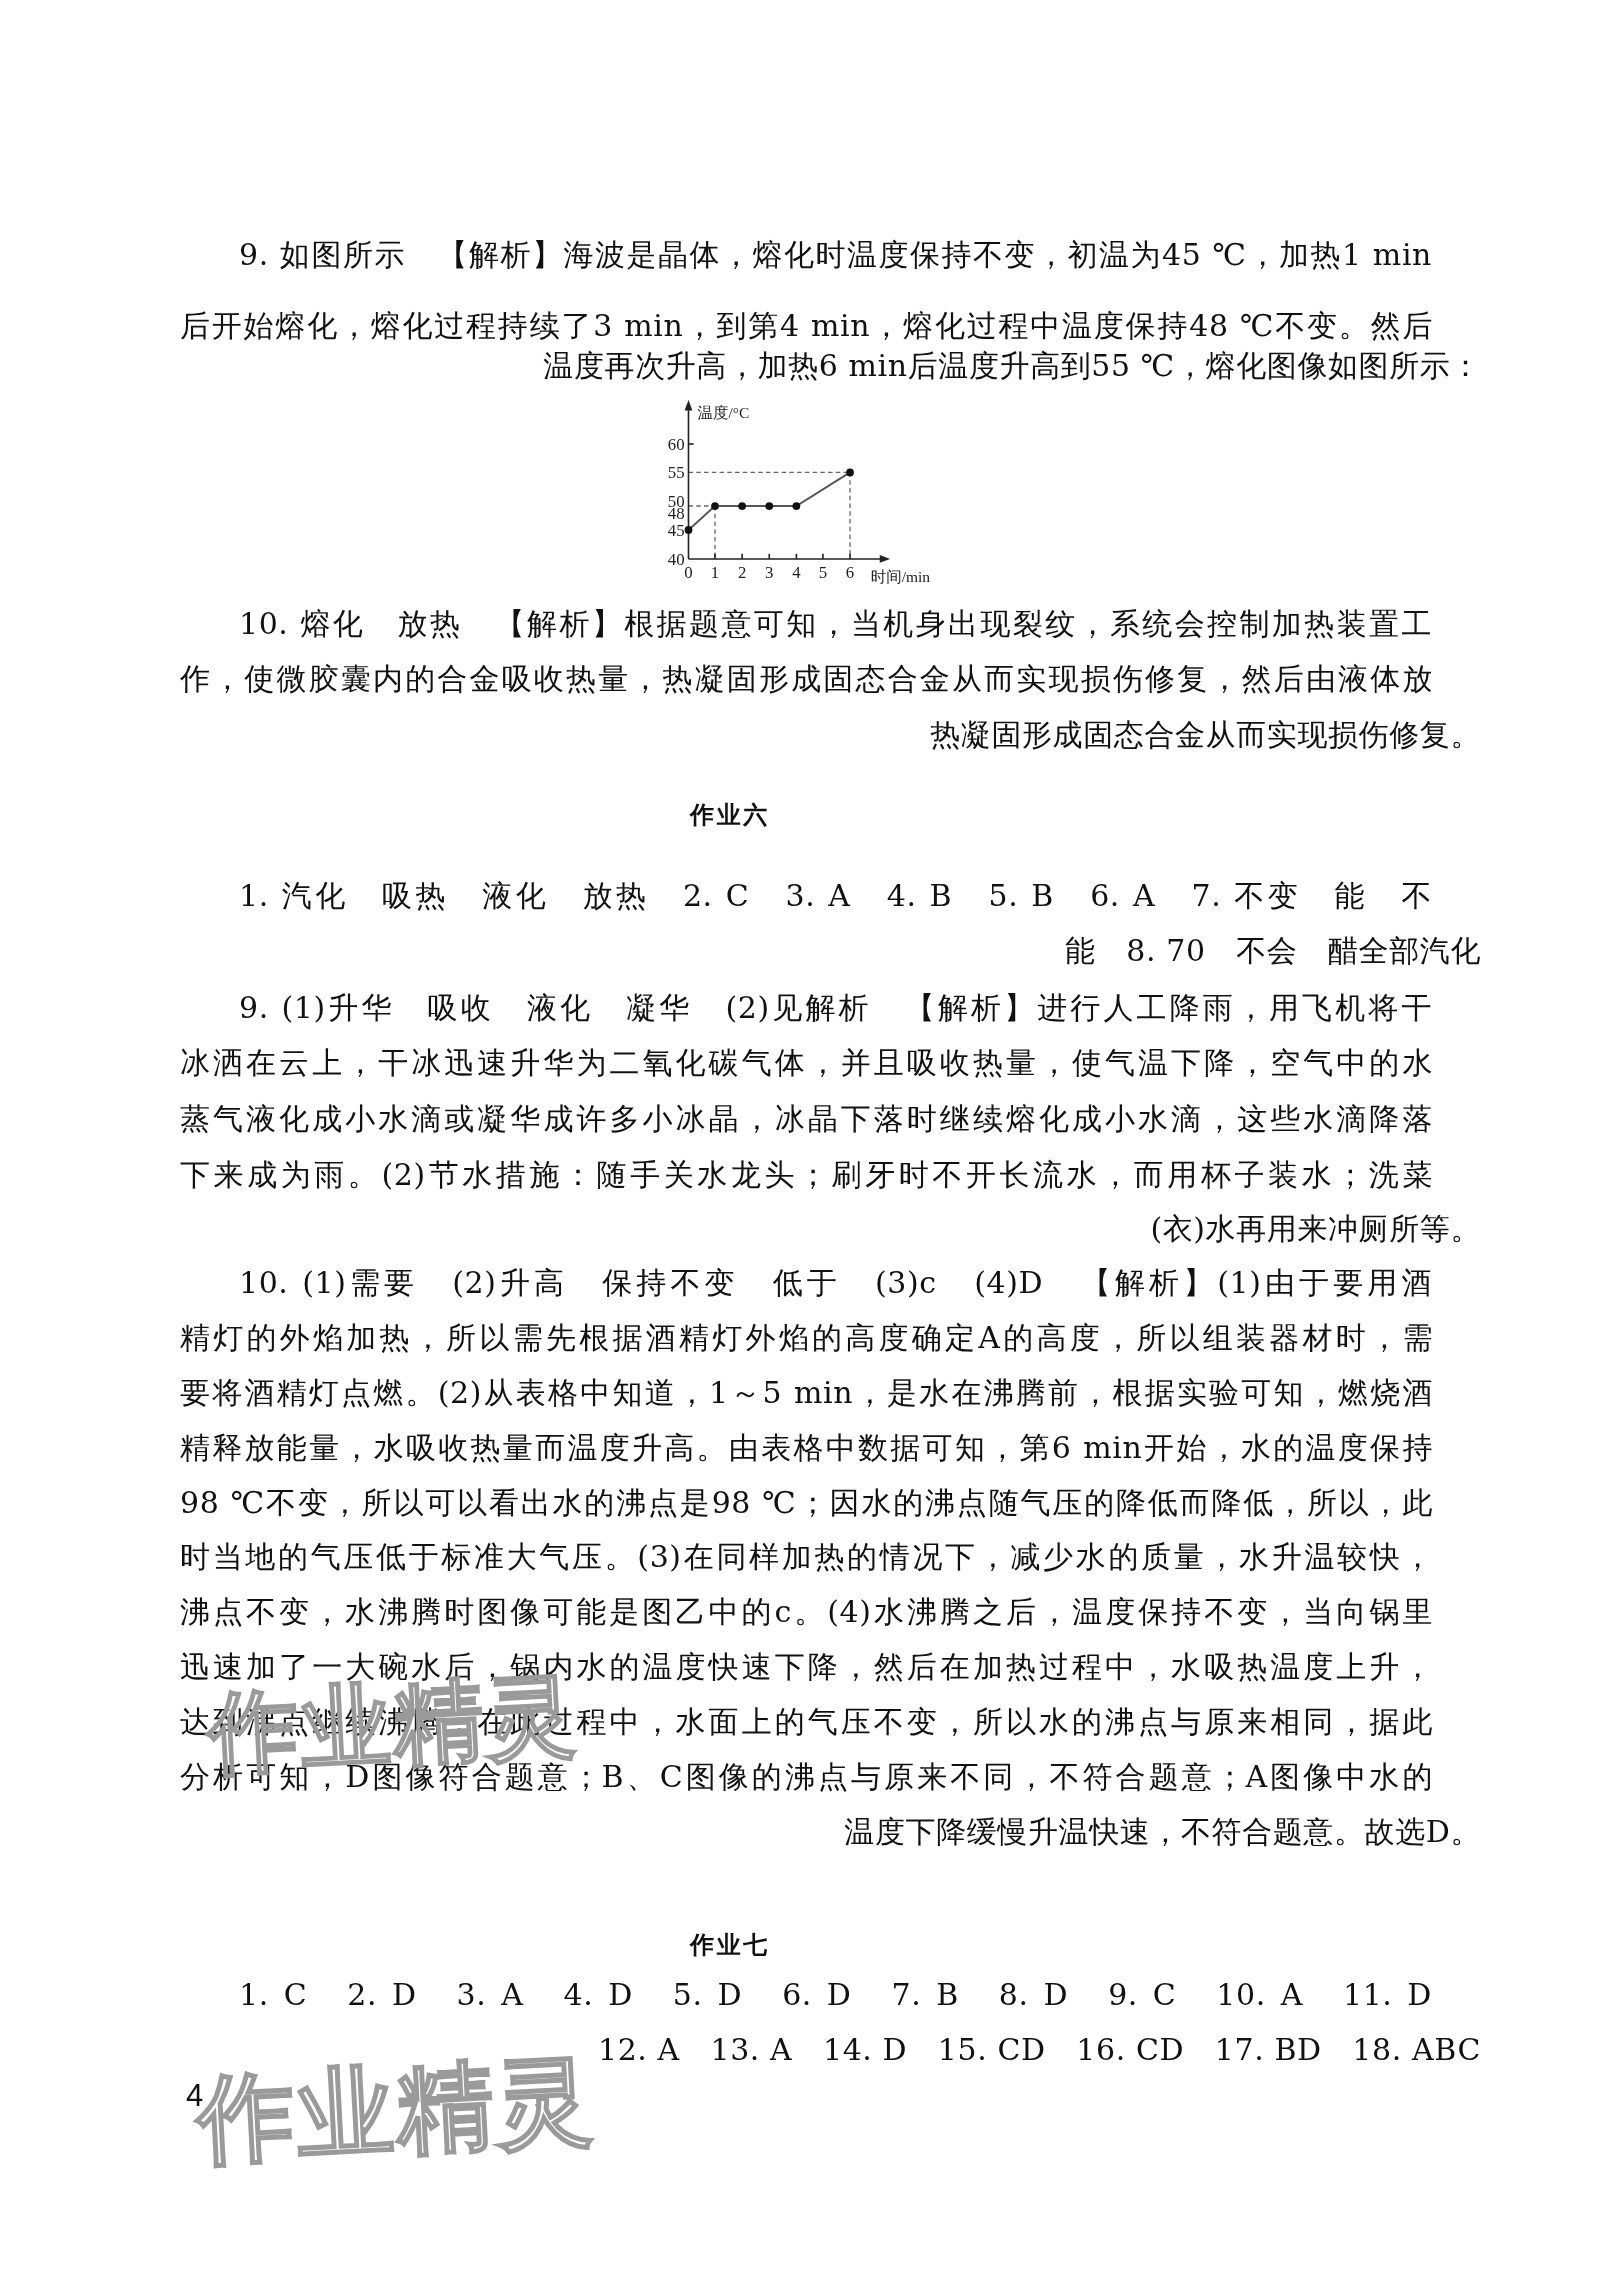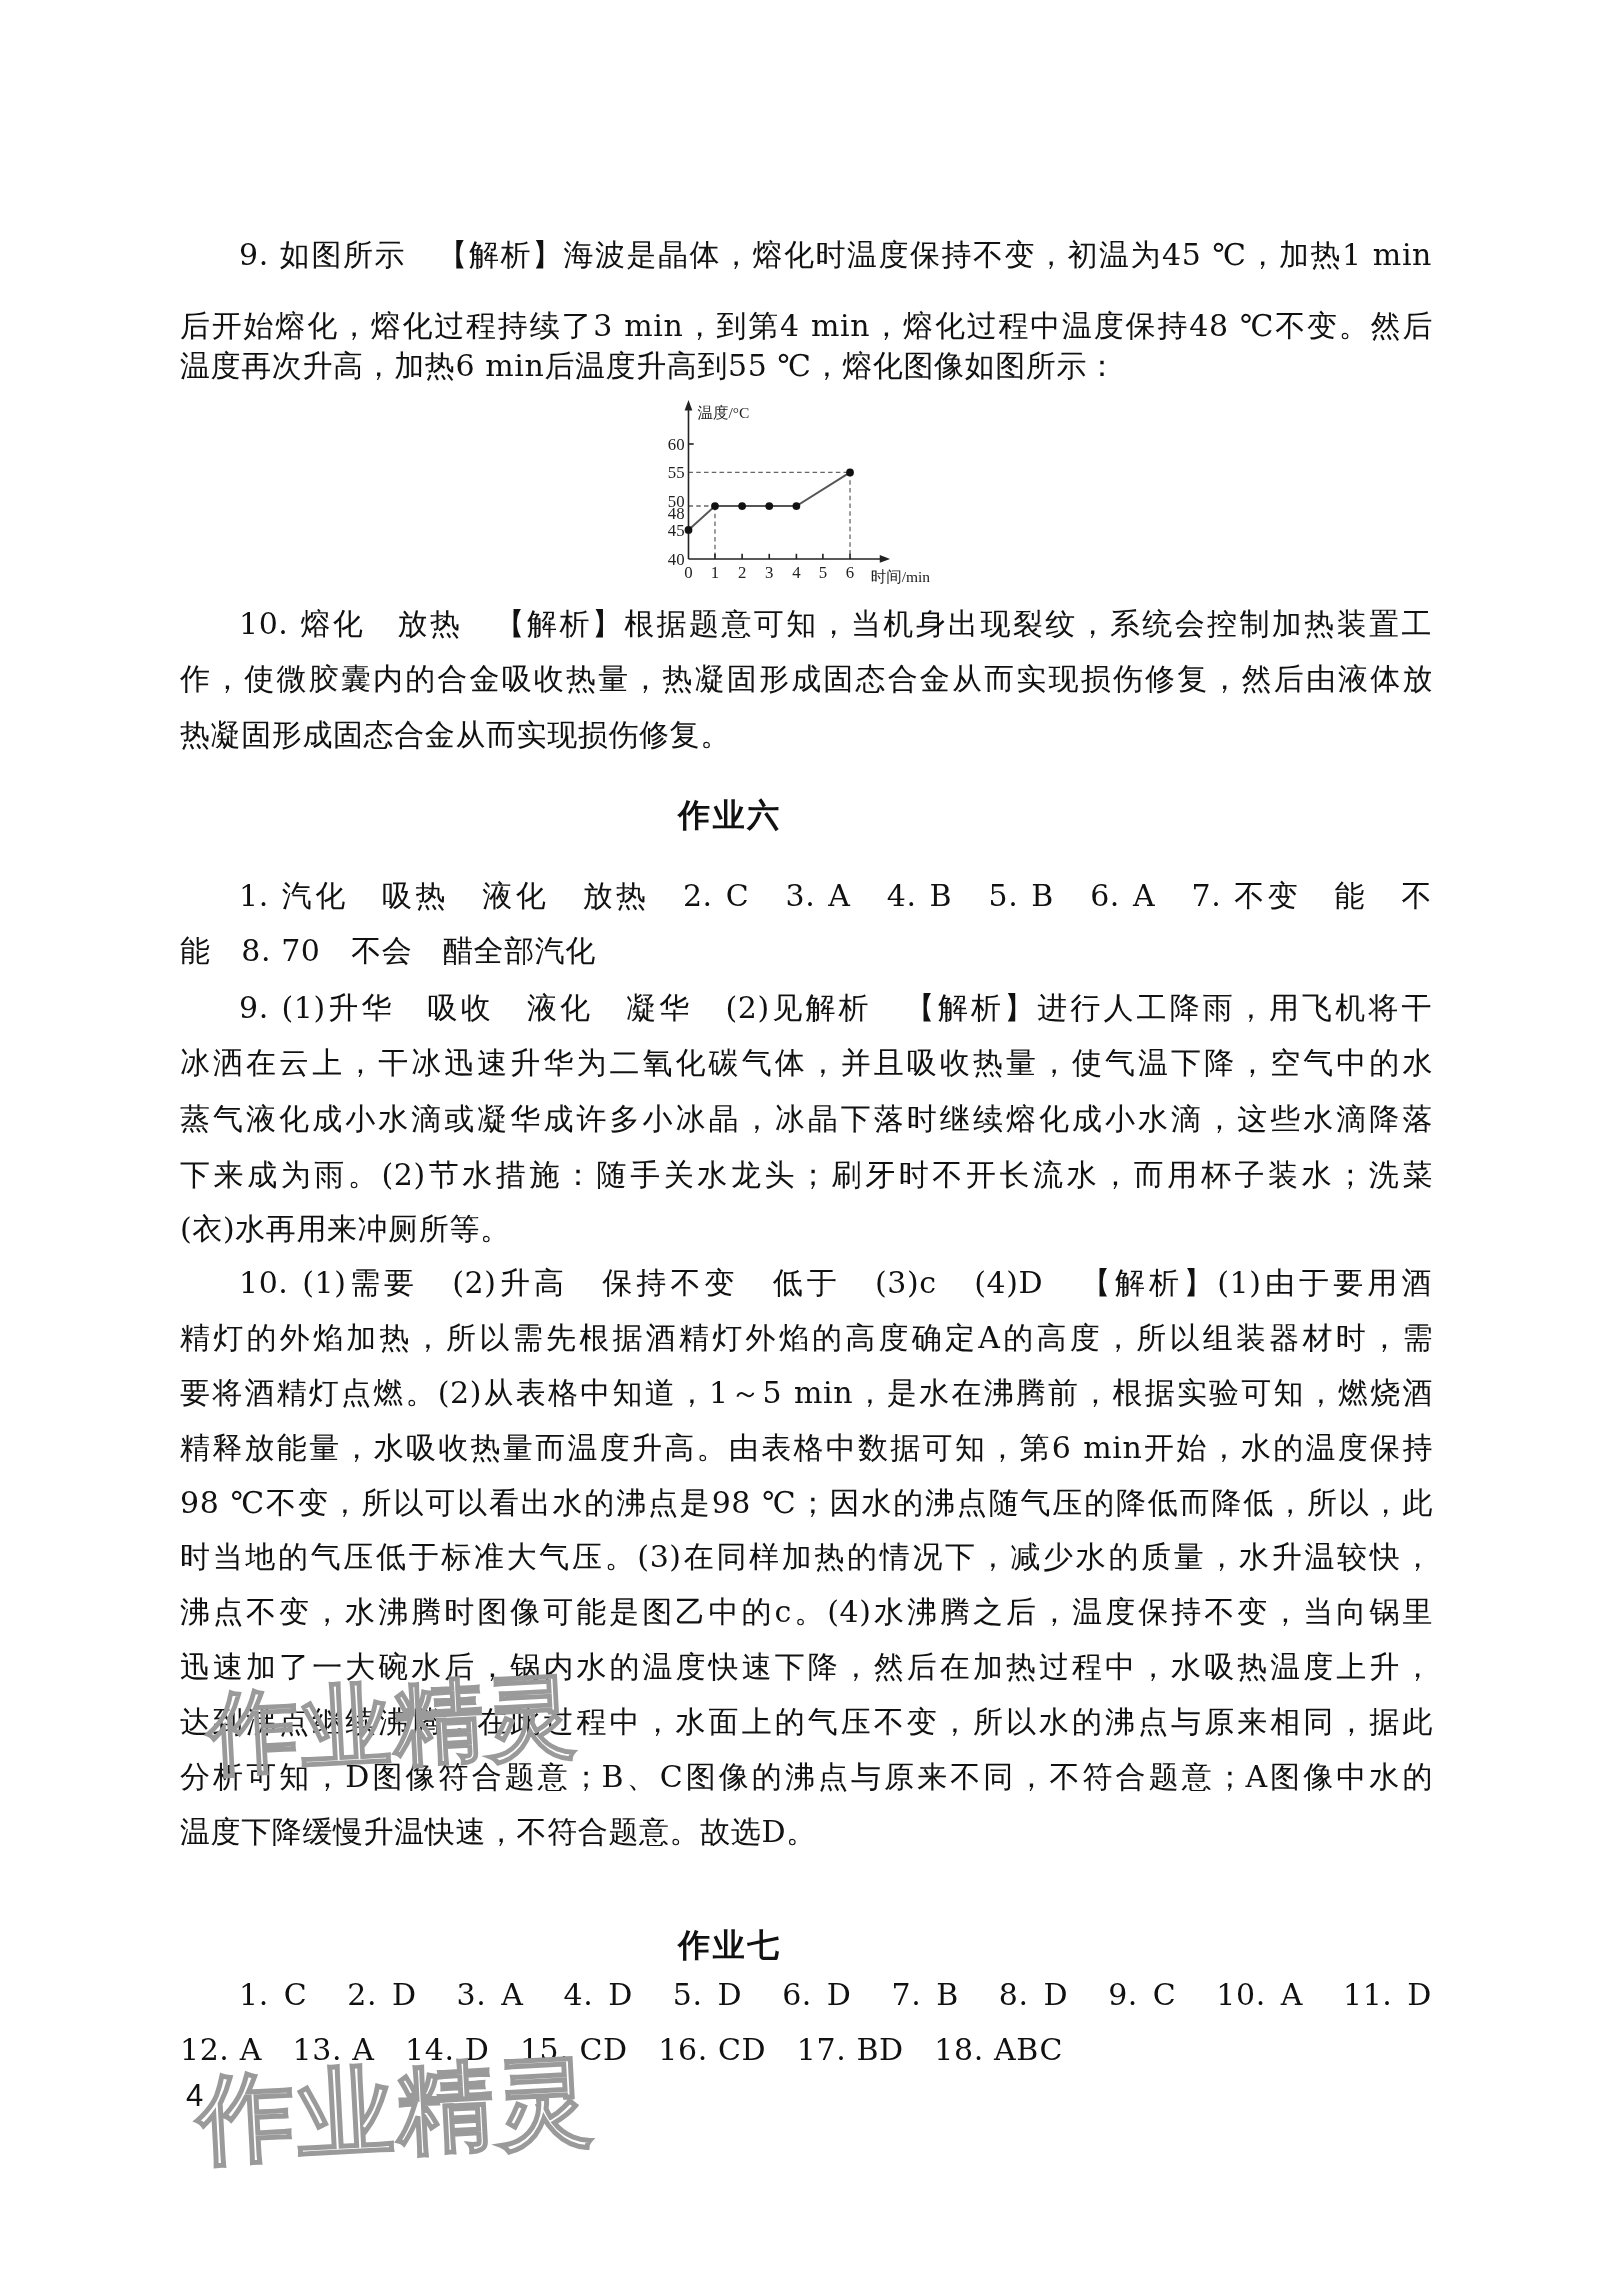--- a/index.html
+++ b/index.html
@@ -2,24 +2,24 @@
 <html style="font-size:10.3px"><head>
 <meta charset="utf-8">
 <style>
   html, body { margin: 0; padding: 0; background: #ffffff; }
   body { width: 1609px; height: 2295px; position: relative; overflow: hidden;
          font-family: "DejaVu Serif", "Liberation Serif", serif; color: #111; }
   .line { position: absolute; left: 180px; width: 1253px; height: 39px; line-height: 39px;
           font-size: 30px; white-space: nowrap; letter-spacing: 0.6px; }
   .line.full { text-align: justify; text-align-last: justify; white-space: normal; overflow: hidden; }
   .line.indent { left: 239px; width: 1193px; }
-  .line.short { text-align: left; }
+  .line.short { text-align: right; margin-left: 48px; }
   .heading { position: absolute; left: 0; width: 1460px; text-align: center;
              font-family: "DejaVu Sans", "Liberation Sans", sans-serif; font-weight: bold;
-             font-size: 32px; line-height: 39px; height: 39px; letter-spacing: 2.6px; }
+             font-size: 24px; line-height: 39px; height: 39px; letter-spacing: 2.6px; }
   .page-num { position: absolute; left: 186px; top: 2078px; font-size: 31px; line-height: 36px;
               font-family: "Liberation Sans", sans-serif; }
   .watermark { position: absolute; font-family: "DejaVu Sans", "Liberation Sans", sans-serif;
                font-weight: bold; color: transparent; -webkit-text-stroke: 1.9px #9a9a9a;
                letter-spacing: 2.6px; transform: rotate(-3deg); transform-origin: left top;
                pointer-events: none; white-space: nowrap; }
   .chart { position: absolute; left: 620px; top: 387px; width: 336px; height: 207px; }
   .chart svg { width: 336px; height: 207px; display: block; }
   .chart text { font-family: "Liberation Serif", "DejaVu Serif", serif; fill: #222; }
 </style>

